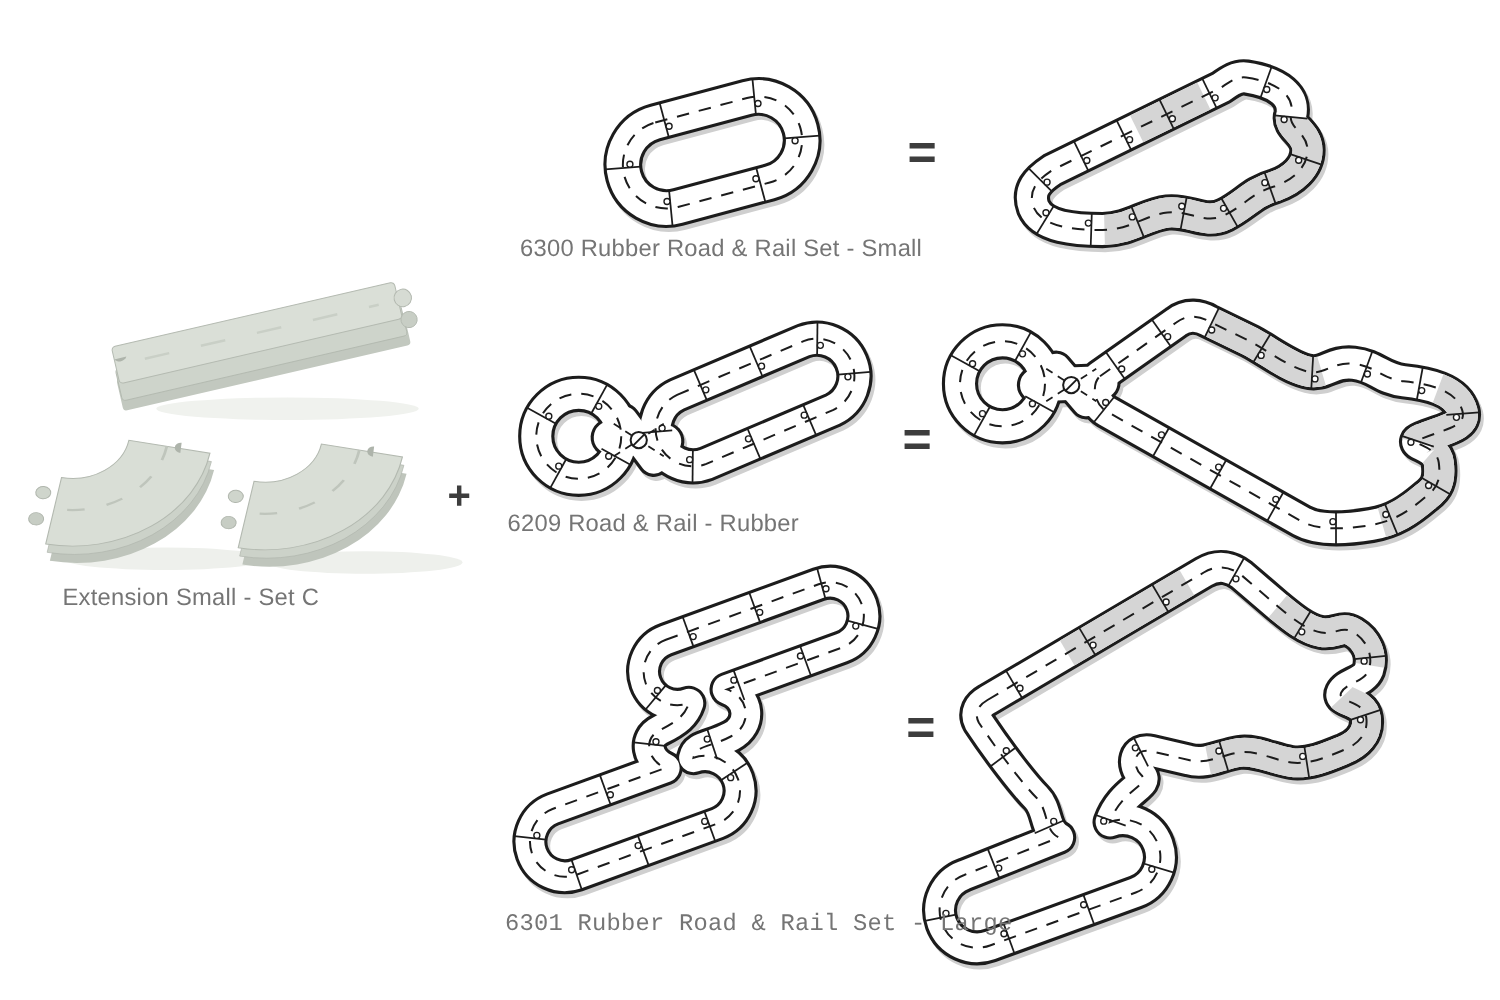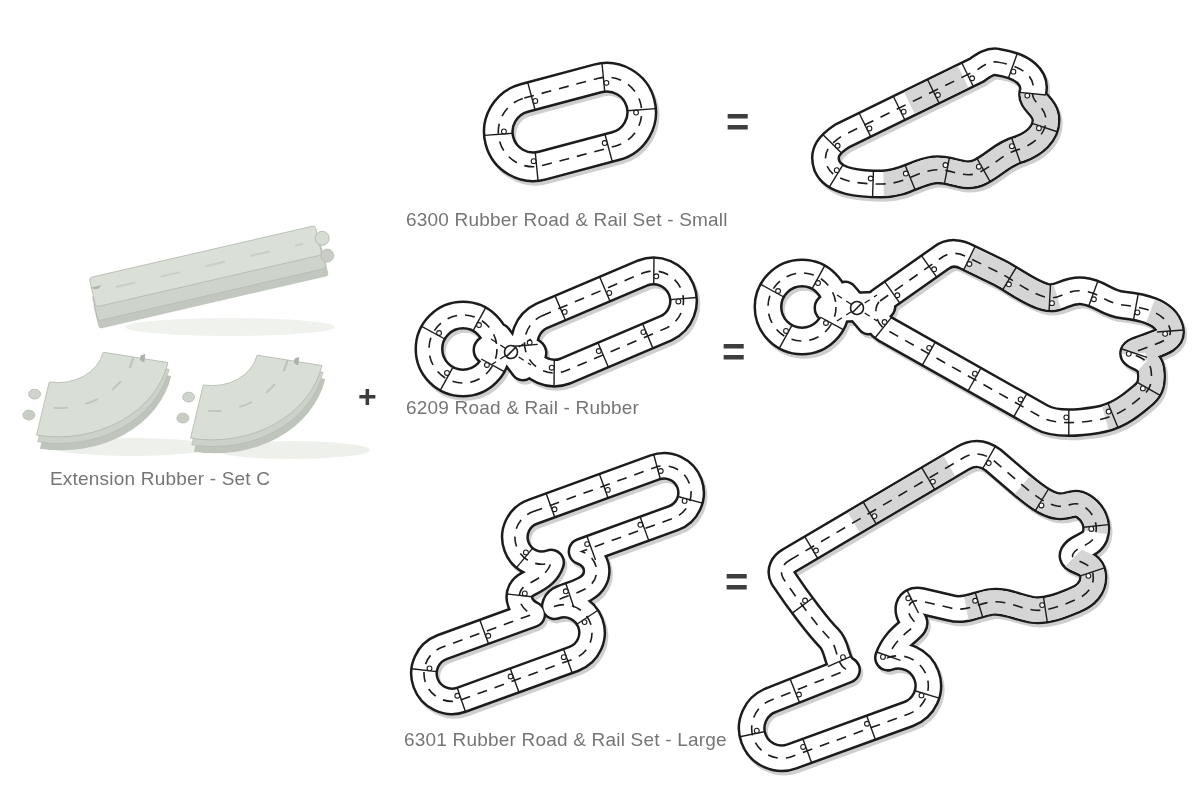--- a/index.html
+++ b/index.html
@@ -47,21 +47,21 @@
       <path d="M 111.6,9.8 A 112 112 0 0 1 -9.8,111.6 L -4,45.8 A 46 46 0 0 0 45.8,4 Z" transform="translate(2,8)" fill="#ccd2c9" stroke="#b0b6ad" stroke-width="0.6"></path>
       <path d="M 111.6,9.8 A 112 112 0 0 1 -9.8,111.6 L -4,45.8 A 46 46 0 0 0 45.8,4 Z" fill="#d9ded6" stroke="#b3b9b0" stroke-width="0.9"></path>
       <path d="M 76.6,6.7 A 77 77 0 0 1 -6.7,76.6" fill="none" stroke="#bfc5bc" stroke-width="2.2" stroke-dasharray="14 18"></path>
       <circle cx="-17" cy="62" r="6" fill="#cfd5cc" stroke="#b0b6ad" stroke-width="0.8"></circle>
       <circle cx="-20" cy="88" r="6" fill="#c7cdc4" stroke="#b0b6ad" stroke-width="0.8"></circle>
       <path d="M 88,2 a 5 5 0 0 0 0,10 z" fill="#aeb4ab"></path>
     </g>
   </svg>
 
   <div class="abs caption" style="left:50px;top:467px;">
-    <div>Extension Rubber - Set C</div>
+    <div>Extension Small - Set C</div>
   </div>
 
   <div class="abs operator op-plus" style="left:358px;top:378px;">+</div>
   <div class="abs operator op-eq" style="left:726px;top:100px;">=</div>
   <div class="abs operator op-eq" style="left:722px;top:330px;">=</div>
   <div class="abs operator op-eq" style="left:725px;top:560px;">=</div>
 
   <svg id="svg-6300" class="abs" style="left:465px;top:58px;" width="210" height="128" viewBox="0 0 210 128">
       <path fill="none" stroke-linejoin="round" stroke-linecap="round" d="M 59.2,40 L 132.6,20.4 A 35 35 0 0 1 150.8,88 L 77.4,107.6 A 35 35 0 0 1 59.2,40 Z" stroke="#cfcfcf" stroke-width="31" transform="translate(2.2,3.2)"></path>
       <path fill="none" stroke-linejoin="round" stroke-linecap="round" d="M 59.2,40 L 132.6,20.4 A 35 35 0 0 1 150.8,88 L 77.4,107.6 A 35 35 0 0 1 59.2,40 Z" stroke="#1c1c1c" stroke-width="31"></path>
@@ -303,16 +303,16 @@
       <line x1="4.871939342874601" y1="294.72798311340614" x2="29.755612689596102" y2="289.63261258971886" stroke="#1c1c1c" stroke-width="1.4"></line>
       <circle cx="21.769404395179937" cy="288.71605540208765" r="2.4" fill="#ffffff" stroke="#1c1c1c" stroke-width="1.1"></circle>
       <line x1="55.12279789907187" y1="236.90690997486857" x2="64.49147898691446" y2="260.5159721052095" stroke="#1c1c1c" stroke-width="1.4"></line>
       <circle cx="63.99722433395127" cy="252.49254937310673" r="2.4" fill="#ffffff" stroke="#1c1c1c" stroke-width="1.1"></circle>
       <line x1="92.74602691364508" y1="224.6125010323556" x2="115.97817810344476" y2="214.34472858190222" stroke="#1c1c1c" stroke-width="1.4"></line>
       <circle cx="107.97963218942103" cy="215.1465161231213" r="2.4" fill="#ffffff" stroke="#1c1c1c" stroke-width="1.1"></circle>
       <line x1="57.266933447851784" y1="171.1548615793077" x2="77.65099715517556" y2="156.0006559988173" stroke="#1c1c1c" stroke-width="1.4"></line>
       <circle cx="70.02817193174329" cy="158.55254463529909" r="2.4" fill="#ffffff" stroke="#1c1c1c" stroke-width="1.1"></circle>
     </svg>
 
-  <div class="abs caption" style="left:406px;top:188px;margin-top:20px;">6300 Rubber Road &amp; Rail Set - Small</div>
-  <div class="abs caption" style="left:406px;top:396px;">6209 Road &amp; Rail - Rubber</div>
-  <div class="abs caption" style="left:404px;top:728px;">6301 Rubber Road &amp; Rail Set - Large</div>
+  <div class="abs caption" style="left:416px;top:188px;">6300 Rubber Road &amp; Rail Set - Small</div>
+  <div class="abs caption" style="left:406px;top:408px;">6209 Road &amp; Rail - Rubber</div>
+  <div class="abs caption" style="left:404px;top:728px;font-family:Liberation Mono, monospace;">6301 Rubber Road &amp; Rail Set - Large</div>
 </div>
 
 </body></html>

